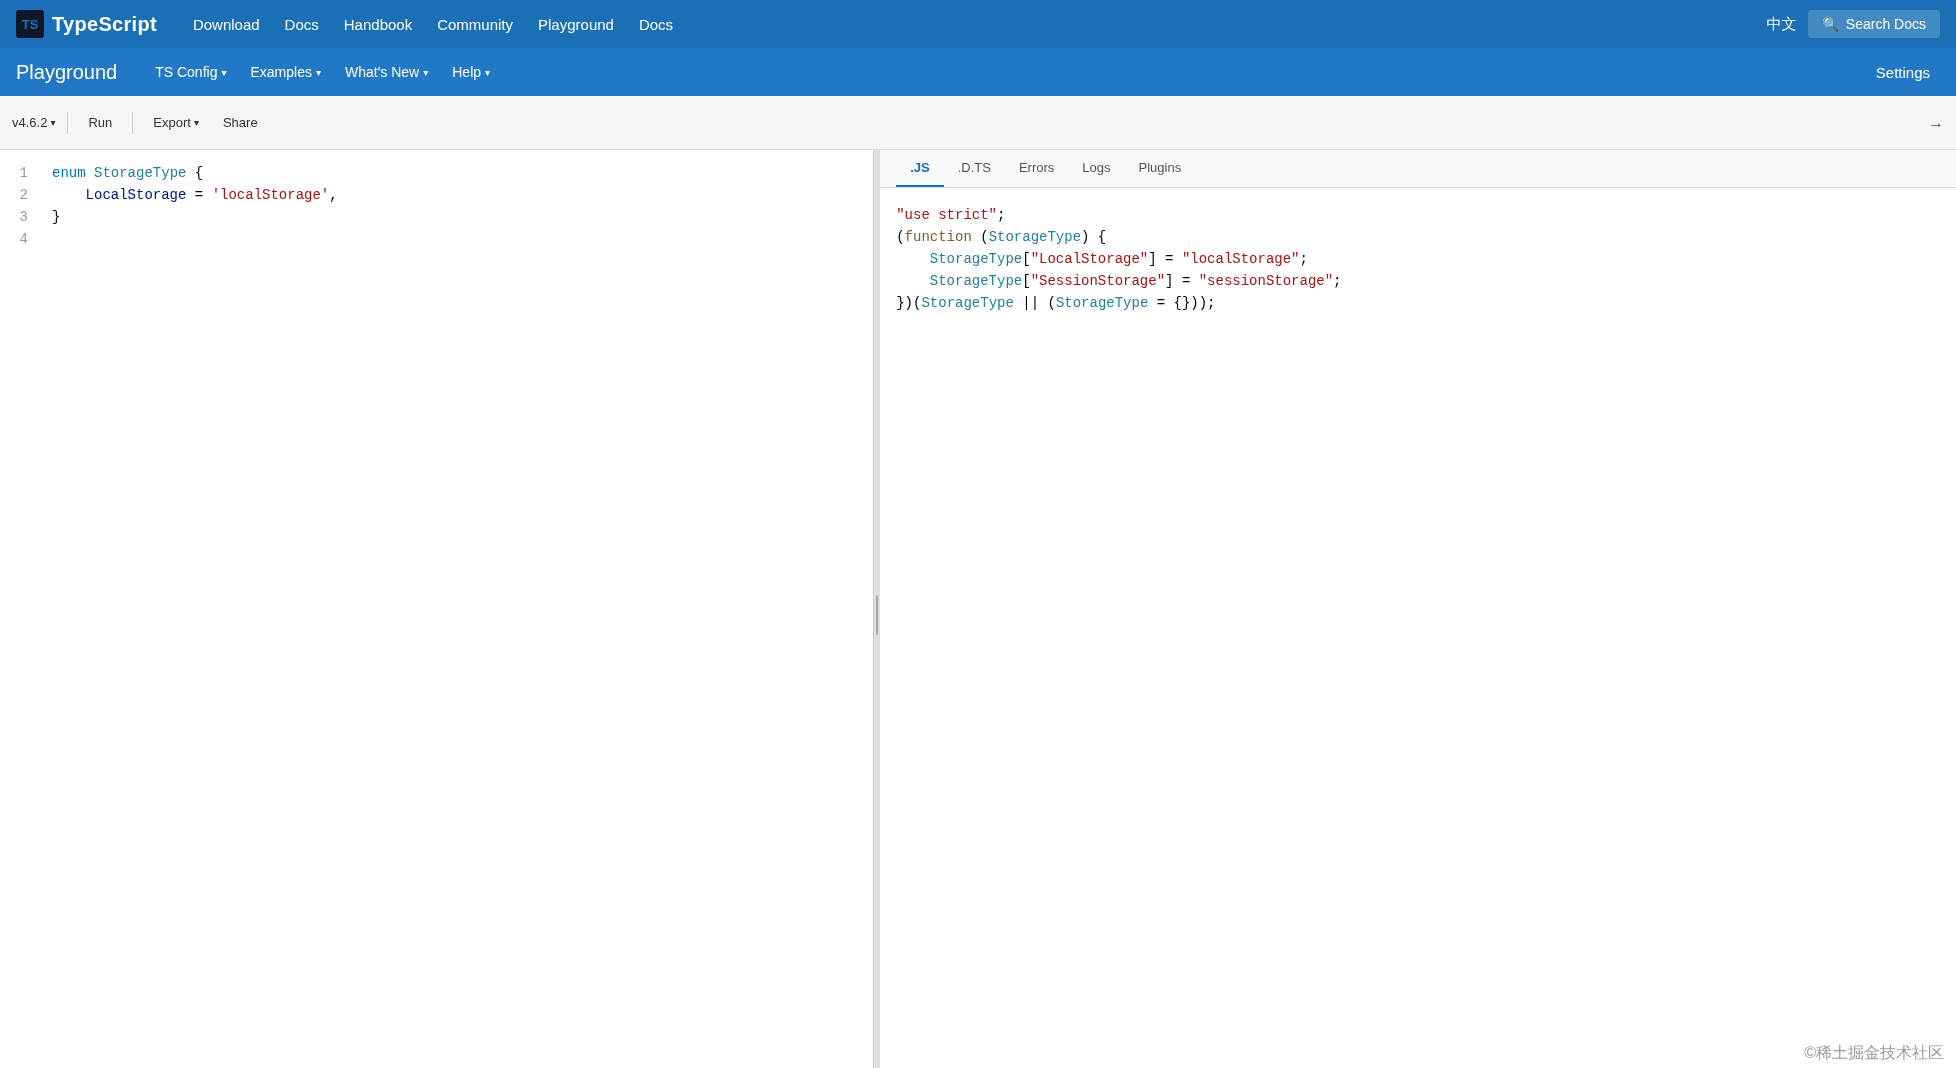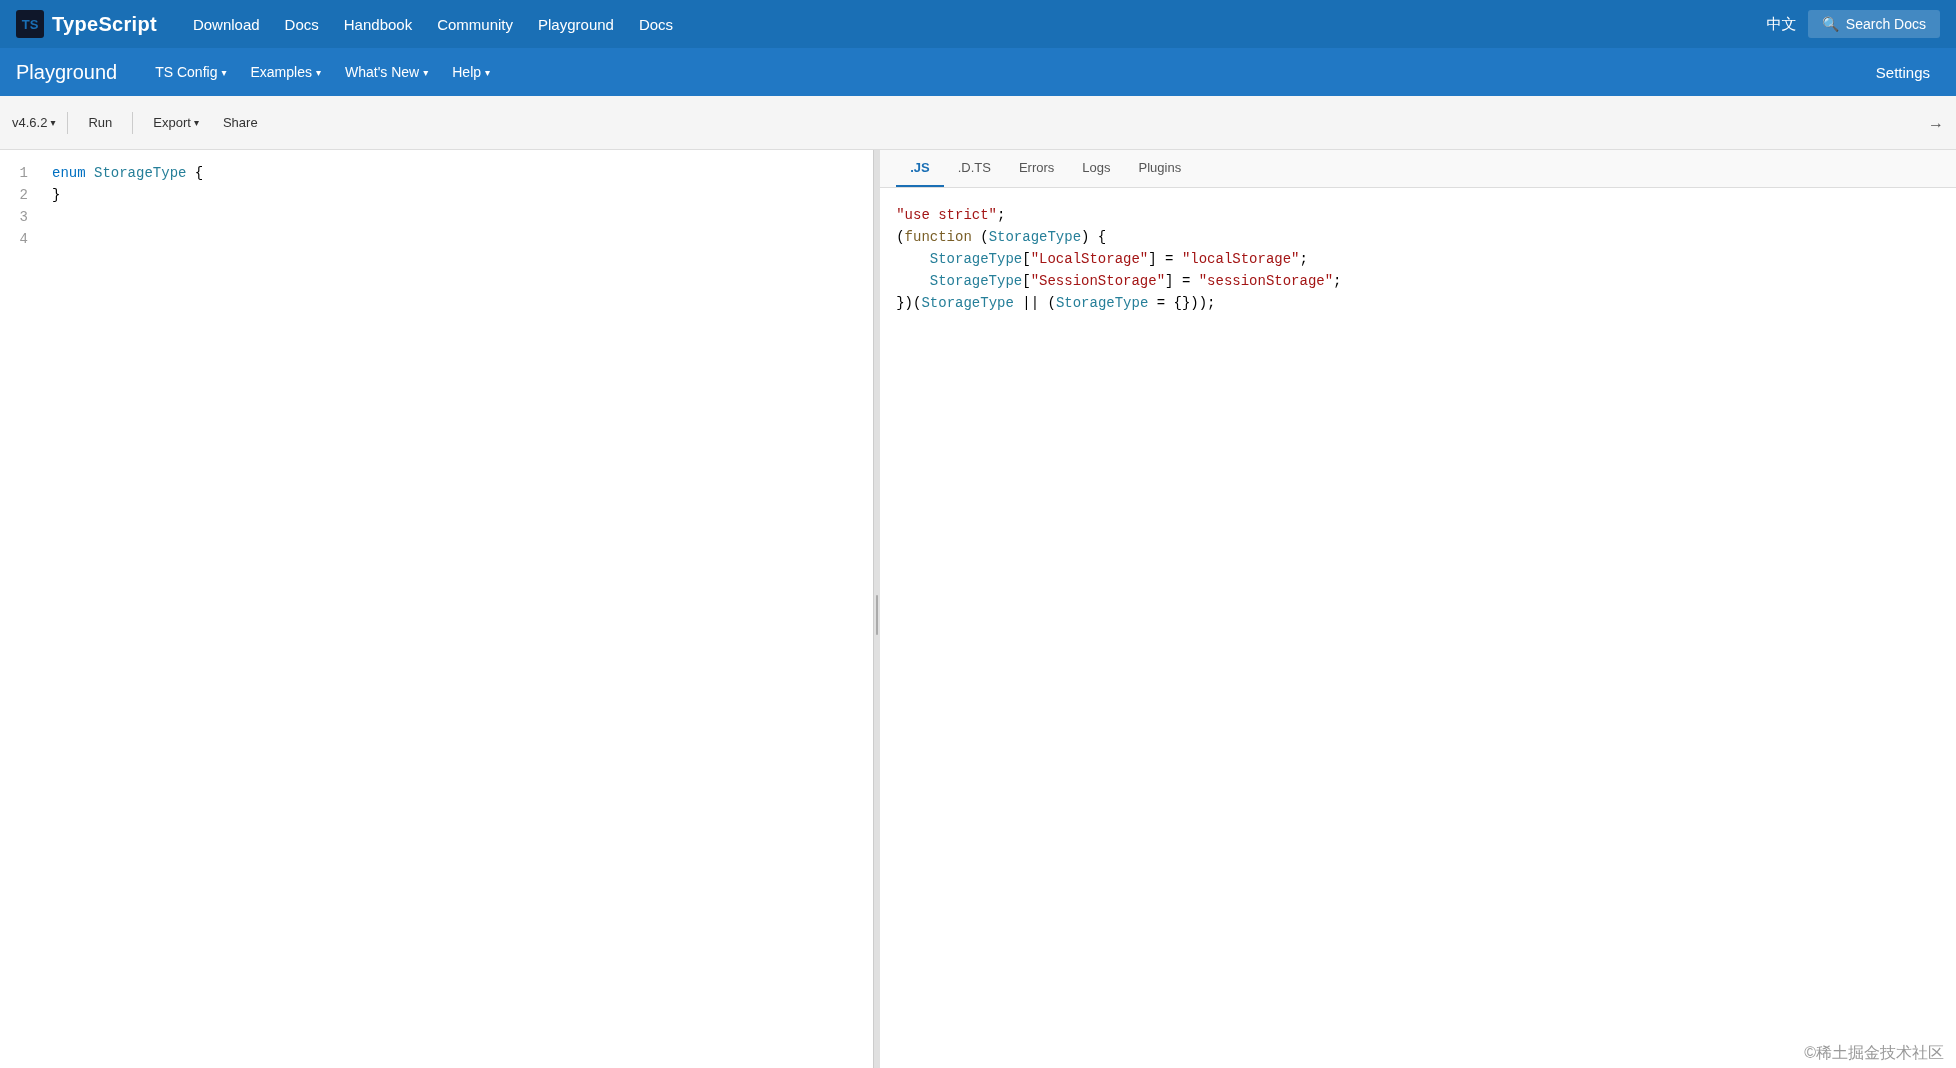--- a/index.html
+++ b/index.html
@@ -351,20 +351,21 @@
   <div id="editor-panel">
     <div id="code-area">
       <div id="line-numbers">
         <div>1</div>
         <div>2</div>
         <div>3</div>
         <div>4</div>
       </div>
       <div id="code-content">
         <div><span class="kw-enum">enum</span> <span class="identifier">StorageType</span> <span class="punctuation">{</span></div>
+        <div>    <span class="identifier-var">LocalStorage</span> <span class="punctuation">=</span> <span class="string">'localStorage'</span><span class="punctuation">,</span></div>
         <div><span class="punctuation">}</span></div>
       </div>
     </div>
   </div>
 
   <div id="divider">
     <div id="divider-handle"></div>
   </div>
 
   <div id="output-panel">

